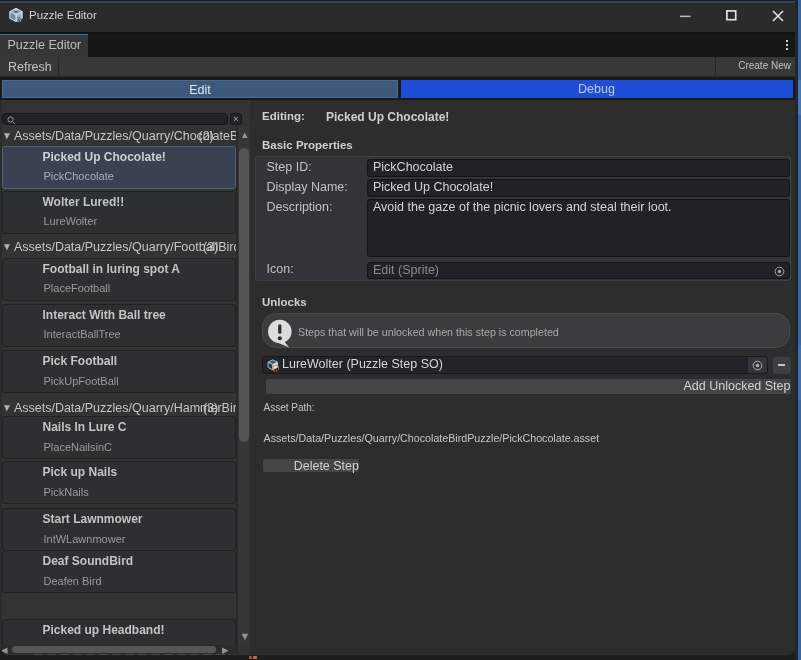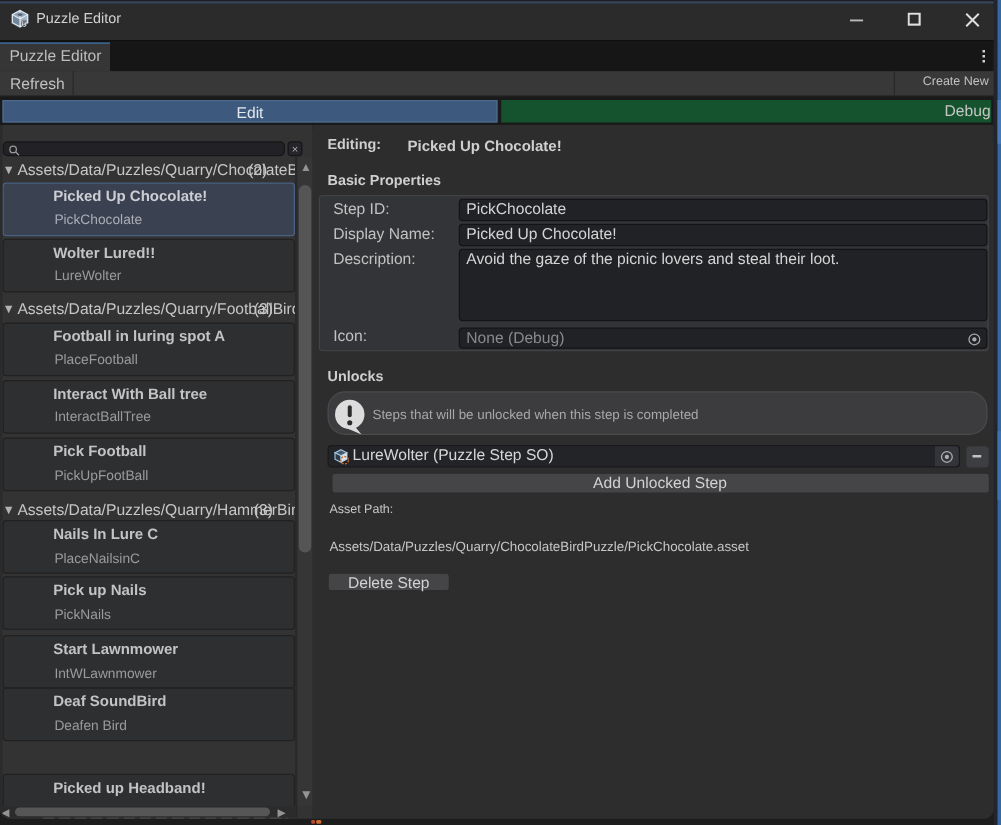--- a/index.html
+++ b/index.html
@@ -22,21 +22,21 @@
 
 #toolbar{left:0;top:54px;width:795px;height:20px;background:#383838;border-bottom:1px solid #2a2a2a;box-sizing:border-box;}
 #refresh{left:0;top:0;width:59px;height:19px;border-right:1px solid #282828;box-sizing:border-box;padding-left:40px;}
 #refresh span{position:absolute;left:8px;top:3px;font-size:12.5px;color:#c1c1c1;}
 #createnew{right:4px;top:3px;font-size:10px;color:#c1c1c1;}
 #cnsep{left:715px;top:0;width:1px;height:19px;background:#282828;}
 
 #segrow{left:0;top:74px;width:795px;height:28px;background:#1a1a1a;}
 .seg{top:3px;height:18px;font-size:12.5px;text-align:center;line-height:18px;}
 #segedit{left:2px;width:396px;background:#3d5a7e;color:#e2e7ee;border:1px solid #4c688c;box-sizing:border-box;}
-#segdebug{left:400.5px;width:392px;background:#14532d;color:#c6c6c6;text-align:right;}
+#segdebug{left:400.5px;width:392px;background:#1d4ed8;color:#c6c6c6;}
 
 #lpanel{left:0;top:97px;width:250px;height:555px;background:#333333;}
 #search{left:2px;top:13px;width:224px;height:10px;background:#222226;border:1px solid #161618;border-radius:4px;}
 #clearbtn{left:230px;top:13px;width:10px;height:10px;background:#26262a;border:1px solid #161618;border-radius:3px;color:#b0b0b0;font-size:9px;text-align:center;line-height:10px;}
 #listclip{left:0px;top:26px;width:237px;height:519px;overflow:hidden;}
 .fold{left:2px;width:234px;height:16px;line-height:16px;color:#c6c6c6;font-size:12.5px;white-space:nowrap;overflow:hidden;}
 .fold .tri{display:inline-block;font-size:10px;color:#b2b2b2;vertical-align:1px;margin-right:2px;}
 .cnt{position:absolute;font-size:12.5px;color:#c6c6c6;}
 .item{left:2px;width:232px;height:41px;background:#2e2f31;border:1px solid #212121;border-radius:3px;}
 .item .t1{position:absolute;left:39.5px;top:3px;font-size:12px;font-weight:bold;color:#c3c3c3;}
@@ -55,21 +55,21 @@
 #rpanel{left:250px;top:97px;width:545px;height:555px;background:#2d2d2d;font-size:12.5px;color:#c2c2c2;}
 .b{font-weight:bold;font-size:11.5px;color:#cfcfcf;}
 #grp{left:5px;top:55.5px;width:536px;height:125px;background:#333437;border:1px solid #424245;border-radius:3px;box-sizing:border-box;}
 .fld{position:absolute;background:#212226;border:1px solid #141417;border-radius:3px;box-sizing:border-box;color:#d4d4d4;font-size:12.5px;}
 .fld span{position:absolute;left:5px;top:0.5px;white-space:nowrap;}
 #helpbox{left:11.5px;top:213px;width:528px;height:35px;background:#3c3c3e;border:1px solid #4a4a4c;border-radius:14px;box-sizing:border-box;}
 #helptext{left:35.5px;top:12px;font-size:10.7px;color:#a8a8a8;}
 #objfld{left:12px;top:255.5px;width:506px;height:18px;background:#232428;border:1px solid #1a1a1a;border-radius:3px;box-sizing:border-box;color:#d6d6d6;}
 #objpick{right:0;top:0;width:19px;height:16px;background:#33353a;border-radius:0 3px 3px 0;}
 #minus{left:522.5px;top:256.5px;width:18px;height:17px;background:#3c3e42;border-radius:3px;}#minus div{position:absolute;left:5.5px;top:7.7px;width:7px;height:1.6px;background:#c2c2c2;}
-.btn{position:absolute;background:#454548;border:1px solid #2c2c2c;border-radius:3px;box-sizing:border-box;color:#d2d2d2;font-size:12.5px;text-align:center;}
+.btn{position:absolute;background:#454548;border:1px solid #2c2c2c;border-radius:3px;box-sizing:border-box;color:#d2d2d2;font-size:12.5px;text-align:right;}
 </style></head><body>
 <div class="a" id="topline"></div>
 <div class="a" id="rstrip1"></div>
 <div class="a" id="rstrip2"></div>
 <div class="a" style="left:798px;top:80px;width:3px;height:35px;background:#4779b4"></div>
 <div class="a" style="left:798px;top:345px;width:3px;height:55px;background:#4070ae"></div>
 <div class="a" id="botband"></div>
 <div class="a" id="win">
   <div class="a" id="title">
     <svg class="a" style="left:7.5px;top:4px" width="16" height="16" viewBox="0 0 16 16">
@@ -194,21 +194,21 @@
       <span class="a" style="left:10.5px;top:23.5px">Display Name:</span>
       <div class="fld" style="left:111px;top:22px;width:423px;height:18px">
           <span>Picked Up Chocolate!</span>
         </div>
       <span class="a" style="left:10.5px;top:43.5px">Description:</span>
       <div class="fld" style="left:111px;top:42px;width:423px;height:58px">
           <span>Avoid the gaze of the picnic lovers and steal their loot.</span>
         </div>
       <span class="a" style="left:10.5px;top:105px">Icon:</span>
       <div class="fld" style="left:111px;top:105px;width:423px;height:17px;color:#8a8a8a">
-          <span>None (Debug)</span>
+          <span>Edit (Sprite)</span>
         <svg class="a" style="right:4px;top:3px" width="11" height="11" viewBox="0 0 11 11">
             <circle cx="5.5" cy="5.5" r="4.3" fill="none" stroke="#aaa" stroke-width="1"></circle>
             <circle cx="5.5" cy="5.5" r="1.7" fill="#aaa"></circle>
           </svg>
       </div>
     </div>
     <span class="a b" style="left:12px;top:196px">Unlocks</span>
     <div class="a" id="helpbox">
       <svg class="a" style="left:3px;top:4.5px" width="28" height="29" viewBox="0 0 28 29">
         <circle cx="13.8" cy="12.5" r="11.8" fill="#dcdcdc"></circle>

